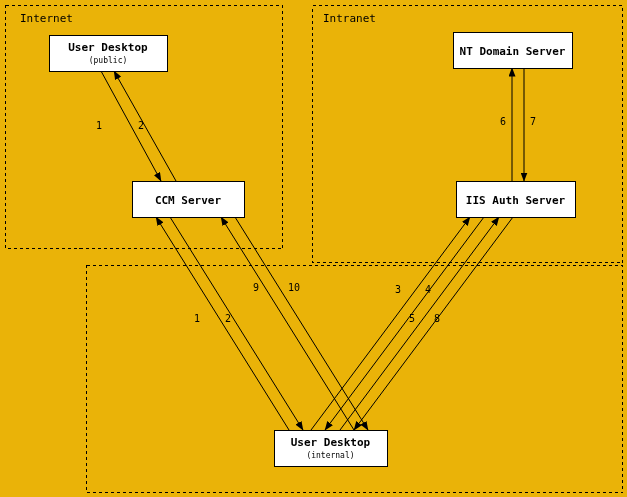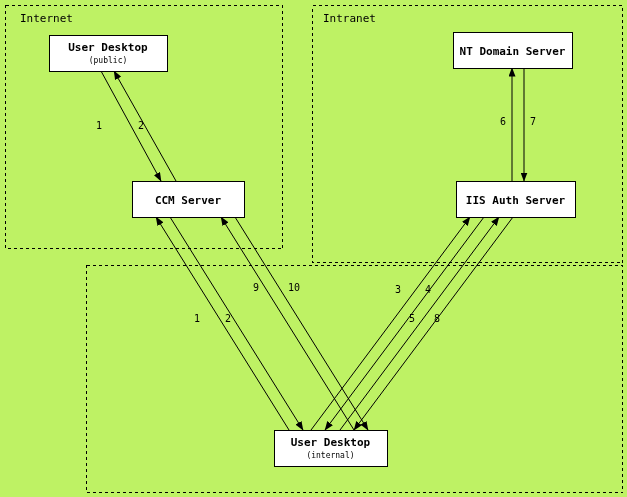--- a/index.html
+++ b/index.html
@@ -7,21 +7,21 @@
     padding: 0;
     background: #ffffff;
   }
   body {
     font-family: "DejaVu Sans Mono", "Liberation Mono", monospace;
   }
   #canvas {
     position: relative;
     width: 627px;
     height: 497px;
-    background: #bef264;
+    background: #eab308;
     overflow: hidden;
   }
   #diagram-svg {
     position: absolute;
     left: 0;
     top: 0;
     width: 627px;
     height: 497px;
   }
   .zone-label {

